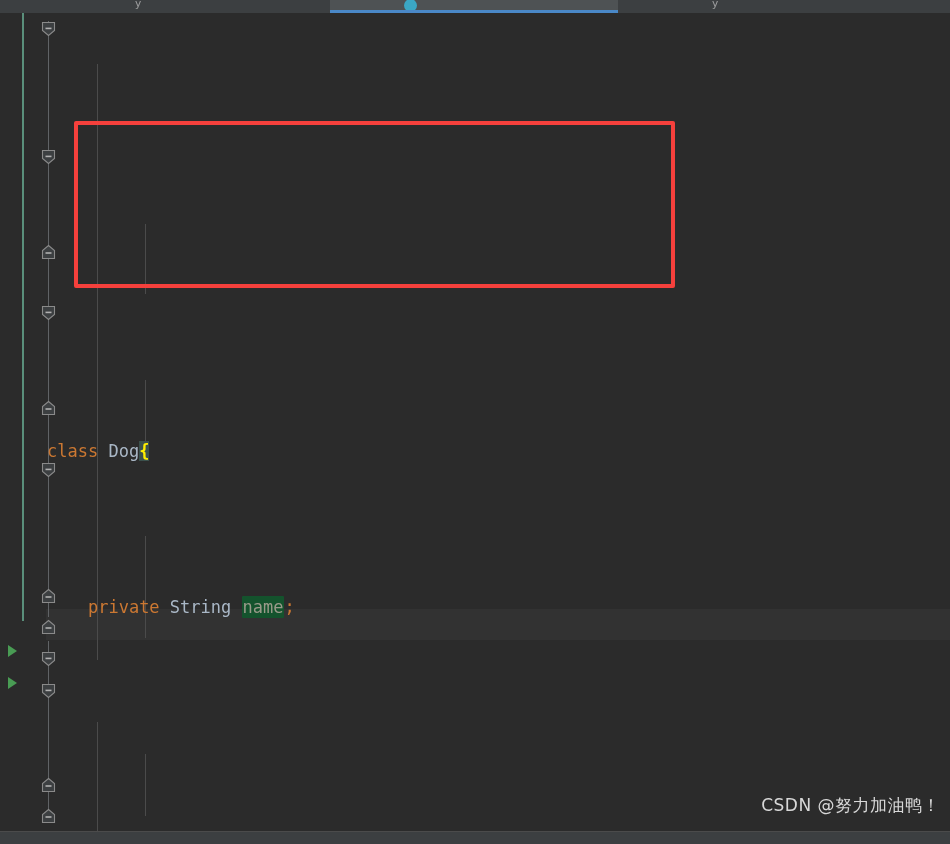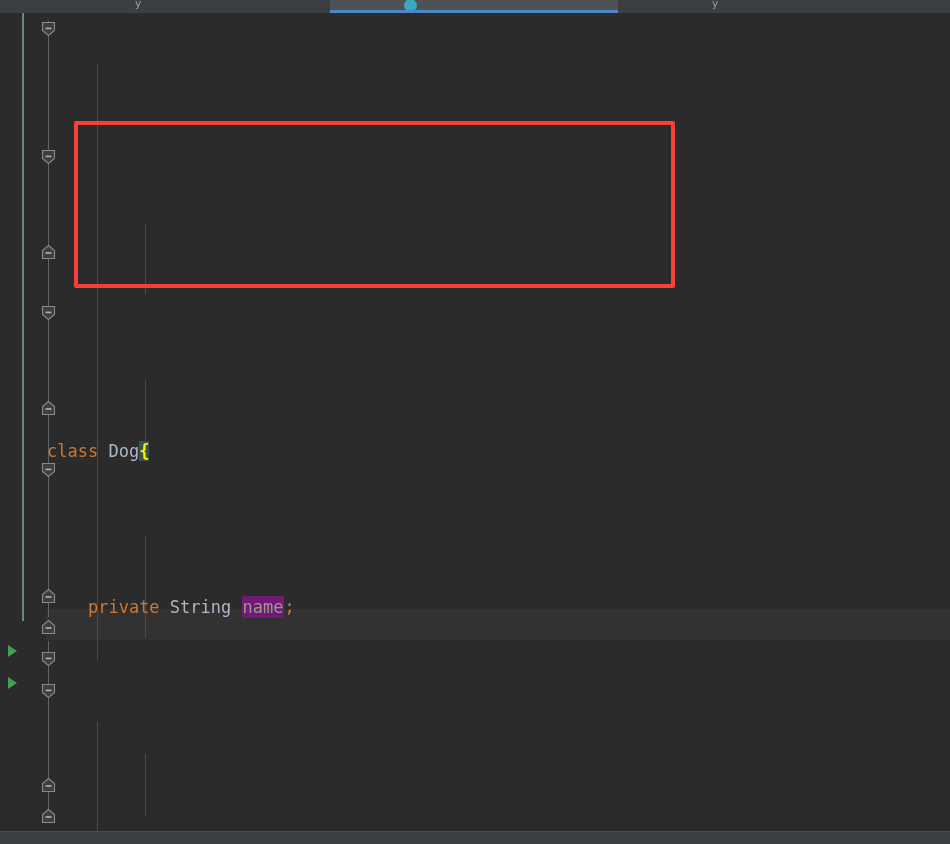--- a/index.html
+++ b/index.html
@@ -128,21 +128,21 @@
 
   
   .kw      { color: #cc7832; }           
   .type    { color: #a9b7c6; }           
   .cname   { color: #a9b7c6; }           
   .punc    { color: #a9b7c6; }
   .semi    { color: #cc7832; }
 
   
   .hl-field {
-    background: #701a75;
+    background: #14532d;
     color: #9a9a8a;
     border-radius: 1px;
     padding: 1px 1px;
   }
   
   .hl-brace {
     background: #3b514d;
     color: #ffef00;
     font-weight: bold;
   }
@@ -378,18 +378,19 @@
       
       
 
       
       
 
     </div>
 
     <div class="red-box" style="left:74px; top:108px; width:601px; height:167px;"></div>
 
+    <div class="watermark">CSDN @努力加油鸭！</div>
 
   </div>
 
   <div class="bottom-bar"></div>
 
 </div>
 
 </body></html>

